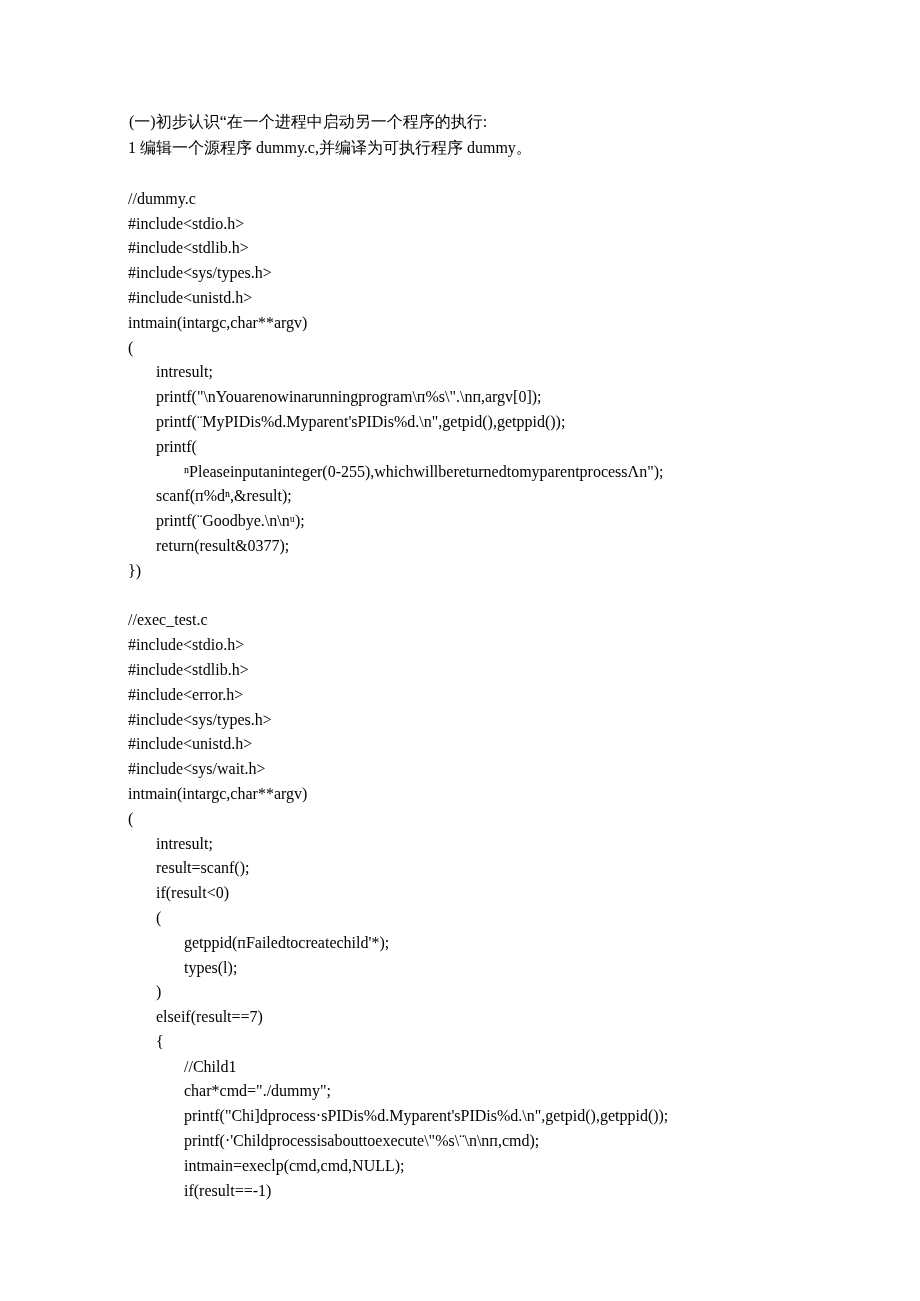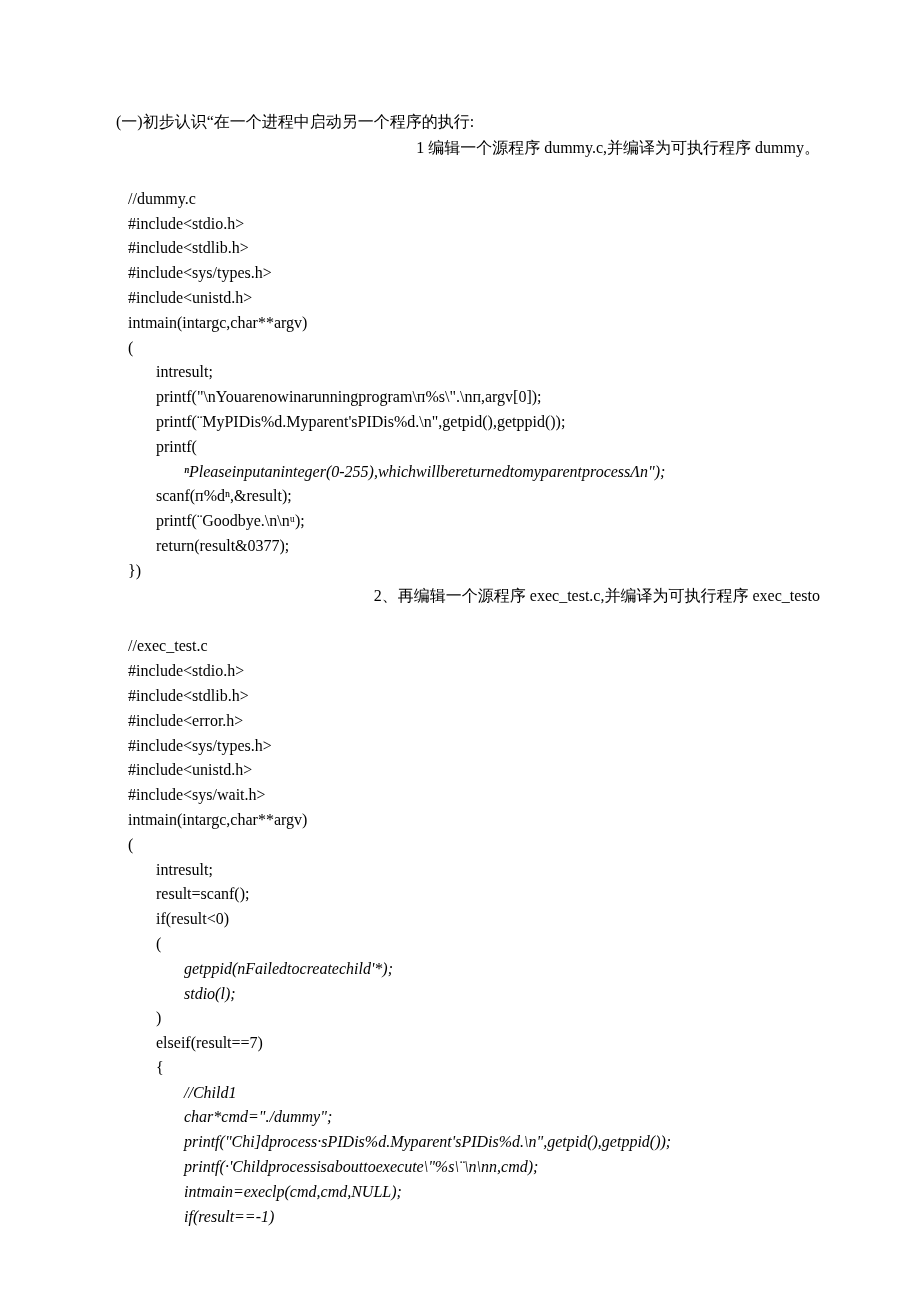--- a/index.html
+++ b/index.html
@@ -16,40 +16,39 @@
     padding: 110px 100px 80px 100px;
     box-sizing: border-box;
     width: 920px;
   }
   .heading {
     font-family: "SimSun", serif;
     font-size: 17px;
     margin-bottom: 4px;
   }
   .section-title {
-    margin-left: 16px;
+    margin-left: 29px;
     font-size: 16px;
     margin-bottom: 2px;
   }
   .para {
     margin-left: 28px;
     font-size: 16px;
     margin-bottom: 2px;
     font-family: "Times New Roman", "SimSun", serif;
-    text-align: right;
   }
   .code {
     margin-left: 28px;
     font-family: "Times New Roman", serif;
     font-size: 16px;
     white-space: pre;
     line-height: 1.55;
   }
   .indent1 { padding-left: 28px; text-align: center; }
-  .indent2 { padding-left: 56px; font-style: italic; }
+  .indent2 { padding-left: 56px; }
 </style>
 </head>
 <body>
 
 <div class="page">
 
 
   <div class="section-title">(一)初步认识“在一个进程中启动另一个程序的执行:</div>
 
   <div class="para">1 编辑一个源程序 dummy.c,并编译为可执行程序 dummy。</div>
@@ -65,38 +64,37 @@
 <span class="indent1">intresult;</span>
 <span class="indent1">printf("\nYouarenowinarunningprogram\ᴨ%s\".\nᴨ,argv[0]);</span>
 <span class="indent1">printf(¨MyPIDis%d.Myparent'sPIDis%d.\n",getpid(),getppid());</span>
 <span class="indent1">printf(</span>
 <span class="indent2">ⁿPleaseinputaninteger(0-255),whichwillbereturnedtomyparentprocessΛn");</span>
 <span class="indent1">scanf(ᴨ%dⁿ,&amp;result);</span>
 <span class="indent1">printf(¨Goodbye.\n\nᵘ);</span>
 <span class="indent1">return(result&amp;0377);</span>
 <span>})</span></div>
 
-  <div class="para">2、再编辑一个源程序 exec_test.c,并编译为可执行程序 exec_testo</div>
 
   <div class="code">
 <span>//exec_test.c</span>
 <span>#include&lt;stdio.h&gt;</span>
 <span>#include&lt;stdlib.h&gt;</span>
 <span>#include&lt;error.h&gt;</span>
 <span>#include&lt;sys/types.h&gt;</span>
 <span>#include&lt;unistd.h&gt;</span>
 <span>#include&lt;sys/wait.h&gt;</span>
 <span>intmain(intargc,char**argv)</span>
 <span>(</span>
 <span class="indent1">intresult;</span>
 <span class="indent1">result=scanf();</span>
 <span class="indent1">if(result&lt;0)</span>
 <span class="indent1">(</span>
 <span class="indent2">getppid(ᴨFailedtocreatechild'*);</span>
-<span class="indent2">stdio(l);</span>
+<span class="indent2">types(l);</span>
 <span class="indent1">)</span>
 <span class="indent1">elseif(result==7)</span>
 <span class="indent1">{</span>
 <span class="indent2">//Child1</span>
 <span class="indent2">char*cmd="./dummy";</span>
 <span class="indent2">printf("Chi]dprocess·sPIDis%d.Myparent'sPIDis%d.\n",getpid(),getppid());</span>
 <span class="indent2">printf(·'Childprocessisabouttoexecute\"%s\¨\n\nᴨ,cmd);</span>
 <span class="indent2">intmain=execlp(cmd,cmd,NULL);</span>
 <span class="indent2">if(result==-1)</span></div>
 

